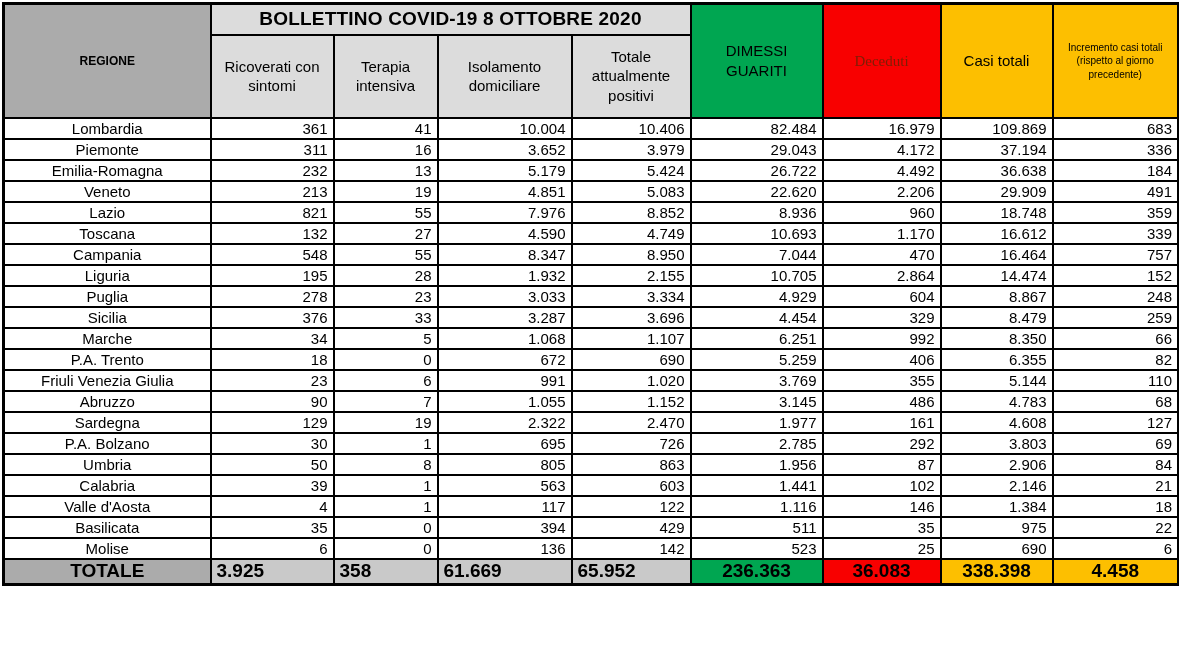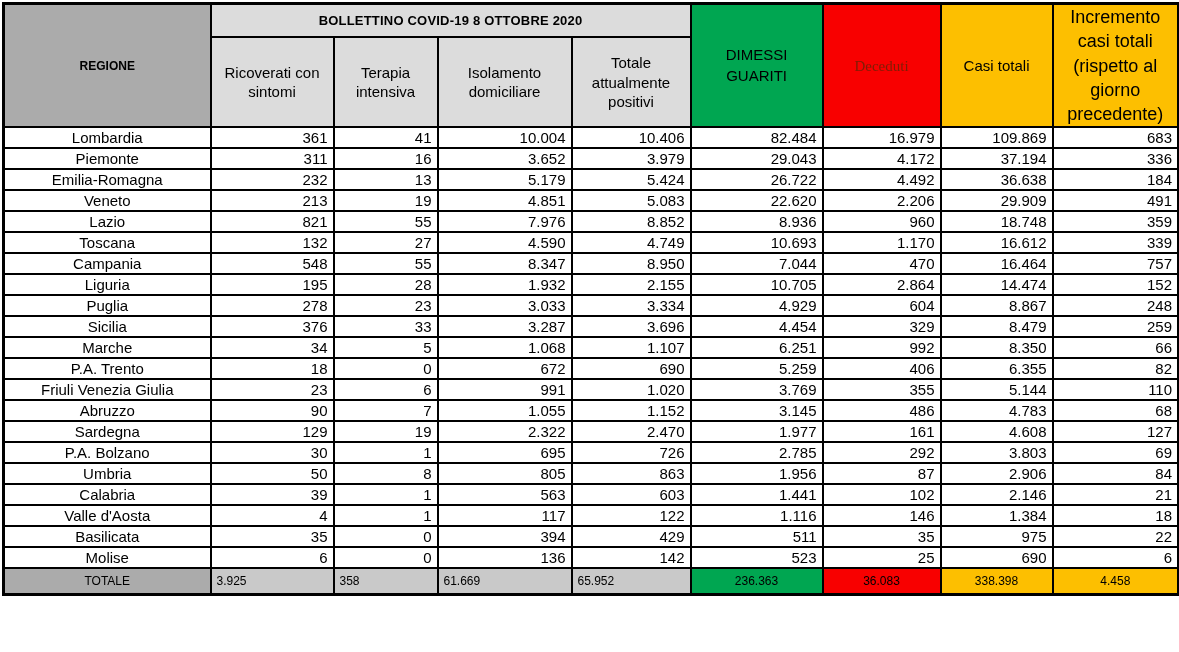--- a/index.html
+++ b/index.html
@@ -1,34 +1,34 @@
 <!DOCTYPE html>
 <html style="--green: #00A651; --red: #F80000; --yellow: #FDBF00; --gray_dark: #ABABAB; --gray_light: #DCDCDC; --gray_total: #C9C9C9; --deceduti_text: #7E1D05;"><head>
 <meta charset="utf-8">
 <style>
   html,body{margin:0;padding:0;background:#fff;font-family:"Liberation Sans",sans-serif;}
   .canvas{width:1179px;height:652px;box-sizing:border-box;padding:2px;background:#fff;}
   table{border-collapse:collapse;table-layout:fixed;width:1175px;border:3px solid #000;}
   th,td{border:2px solid #000;color:#000;overflow:hidden;box-sizing:border-box;}
   
-  .title-cell{height:31px;background:var(--gray_light);font-weight:bold;font-size:13px;letter-spacing:.2px;}
+  .title-cell{height:31px;background:var(--gray_light);font-weight:bold;font-size:19px;letter-spacing:.2px;}
   .regione-h{background:var(--gray_dark);font-weight:bold;font-size:12px;text-align:center;}
   .sub-h{height:83px;background:var(--gray_light);font-weight:normal;font-size:15px;text-align:center;line-height:1.3;padding:0 10px;}
   .colored-h{font-size:15px;text-align:center;font-weight:normal;line-height:1.35;padding:0 5px;}
   .c-green{background:var(--green);}
   .c-red{background:var(--red);}
   .c-yellow{background:var(--yellow);}
   .deceduti-text{color:var(--deceduti_text);font-family:Liberation Serif, serif;}
-  .incr-h{font-size:18px;}
+  .incr-h{font-size:10px;}
   
   tbody td{height:21px;font-size:15px;padding:0 5px;white-space:nowrap;background:#fff;}
   tbody td.region{text-align:center;}
   tbody td.num{text-align:right;}
   
-  tfoot td{height:26px;font-weight:normal;font-size:12px;padding:0 5px;white-space:nowrap;}
+  tfoot td{height:26px;font-weight:bold;font-size:19px;padding:0 5px;white-space:nowrap;}
   tfoot td.t-label{background:var(--gray_dark);text-align:center;}
   tfoot td.t-gray{background:var(--gray_total);text-align:left;}
   tfoot td.t-col{text-align:center;}
 </style>
 </head>
 <body>
 
 <div class="canvas">
   <table>
     <colgroup>

